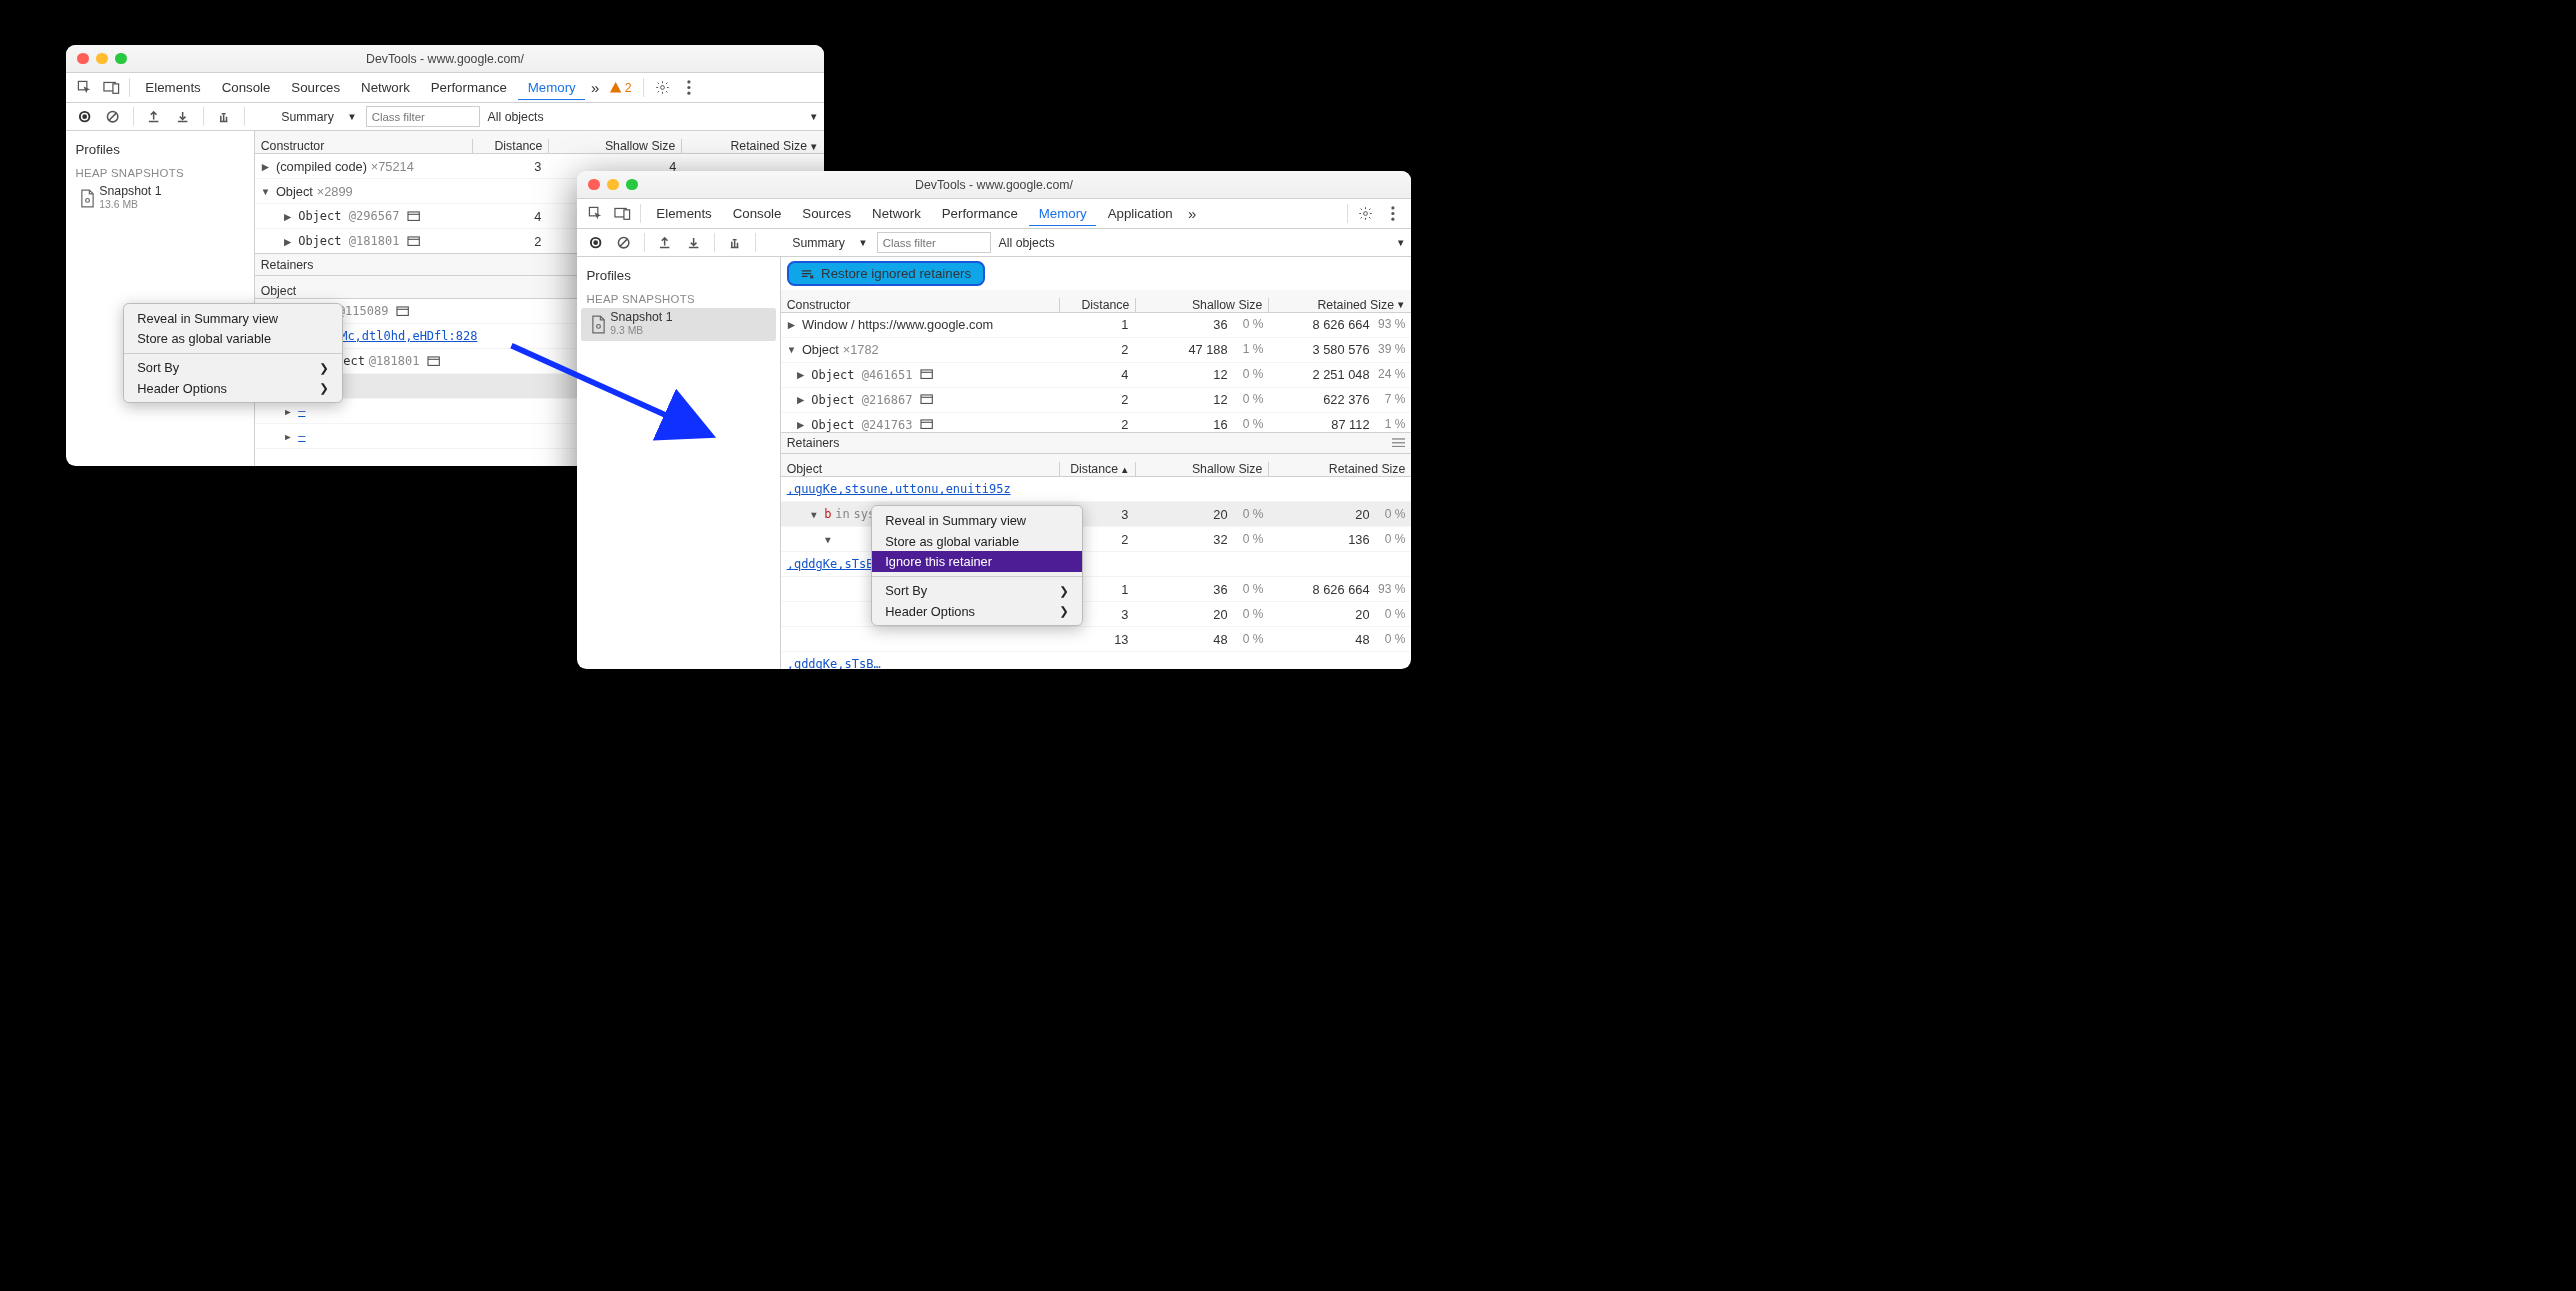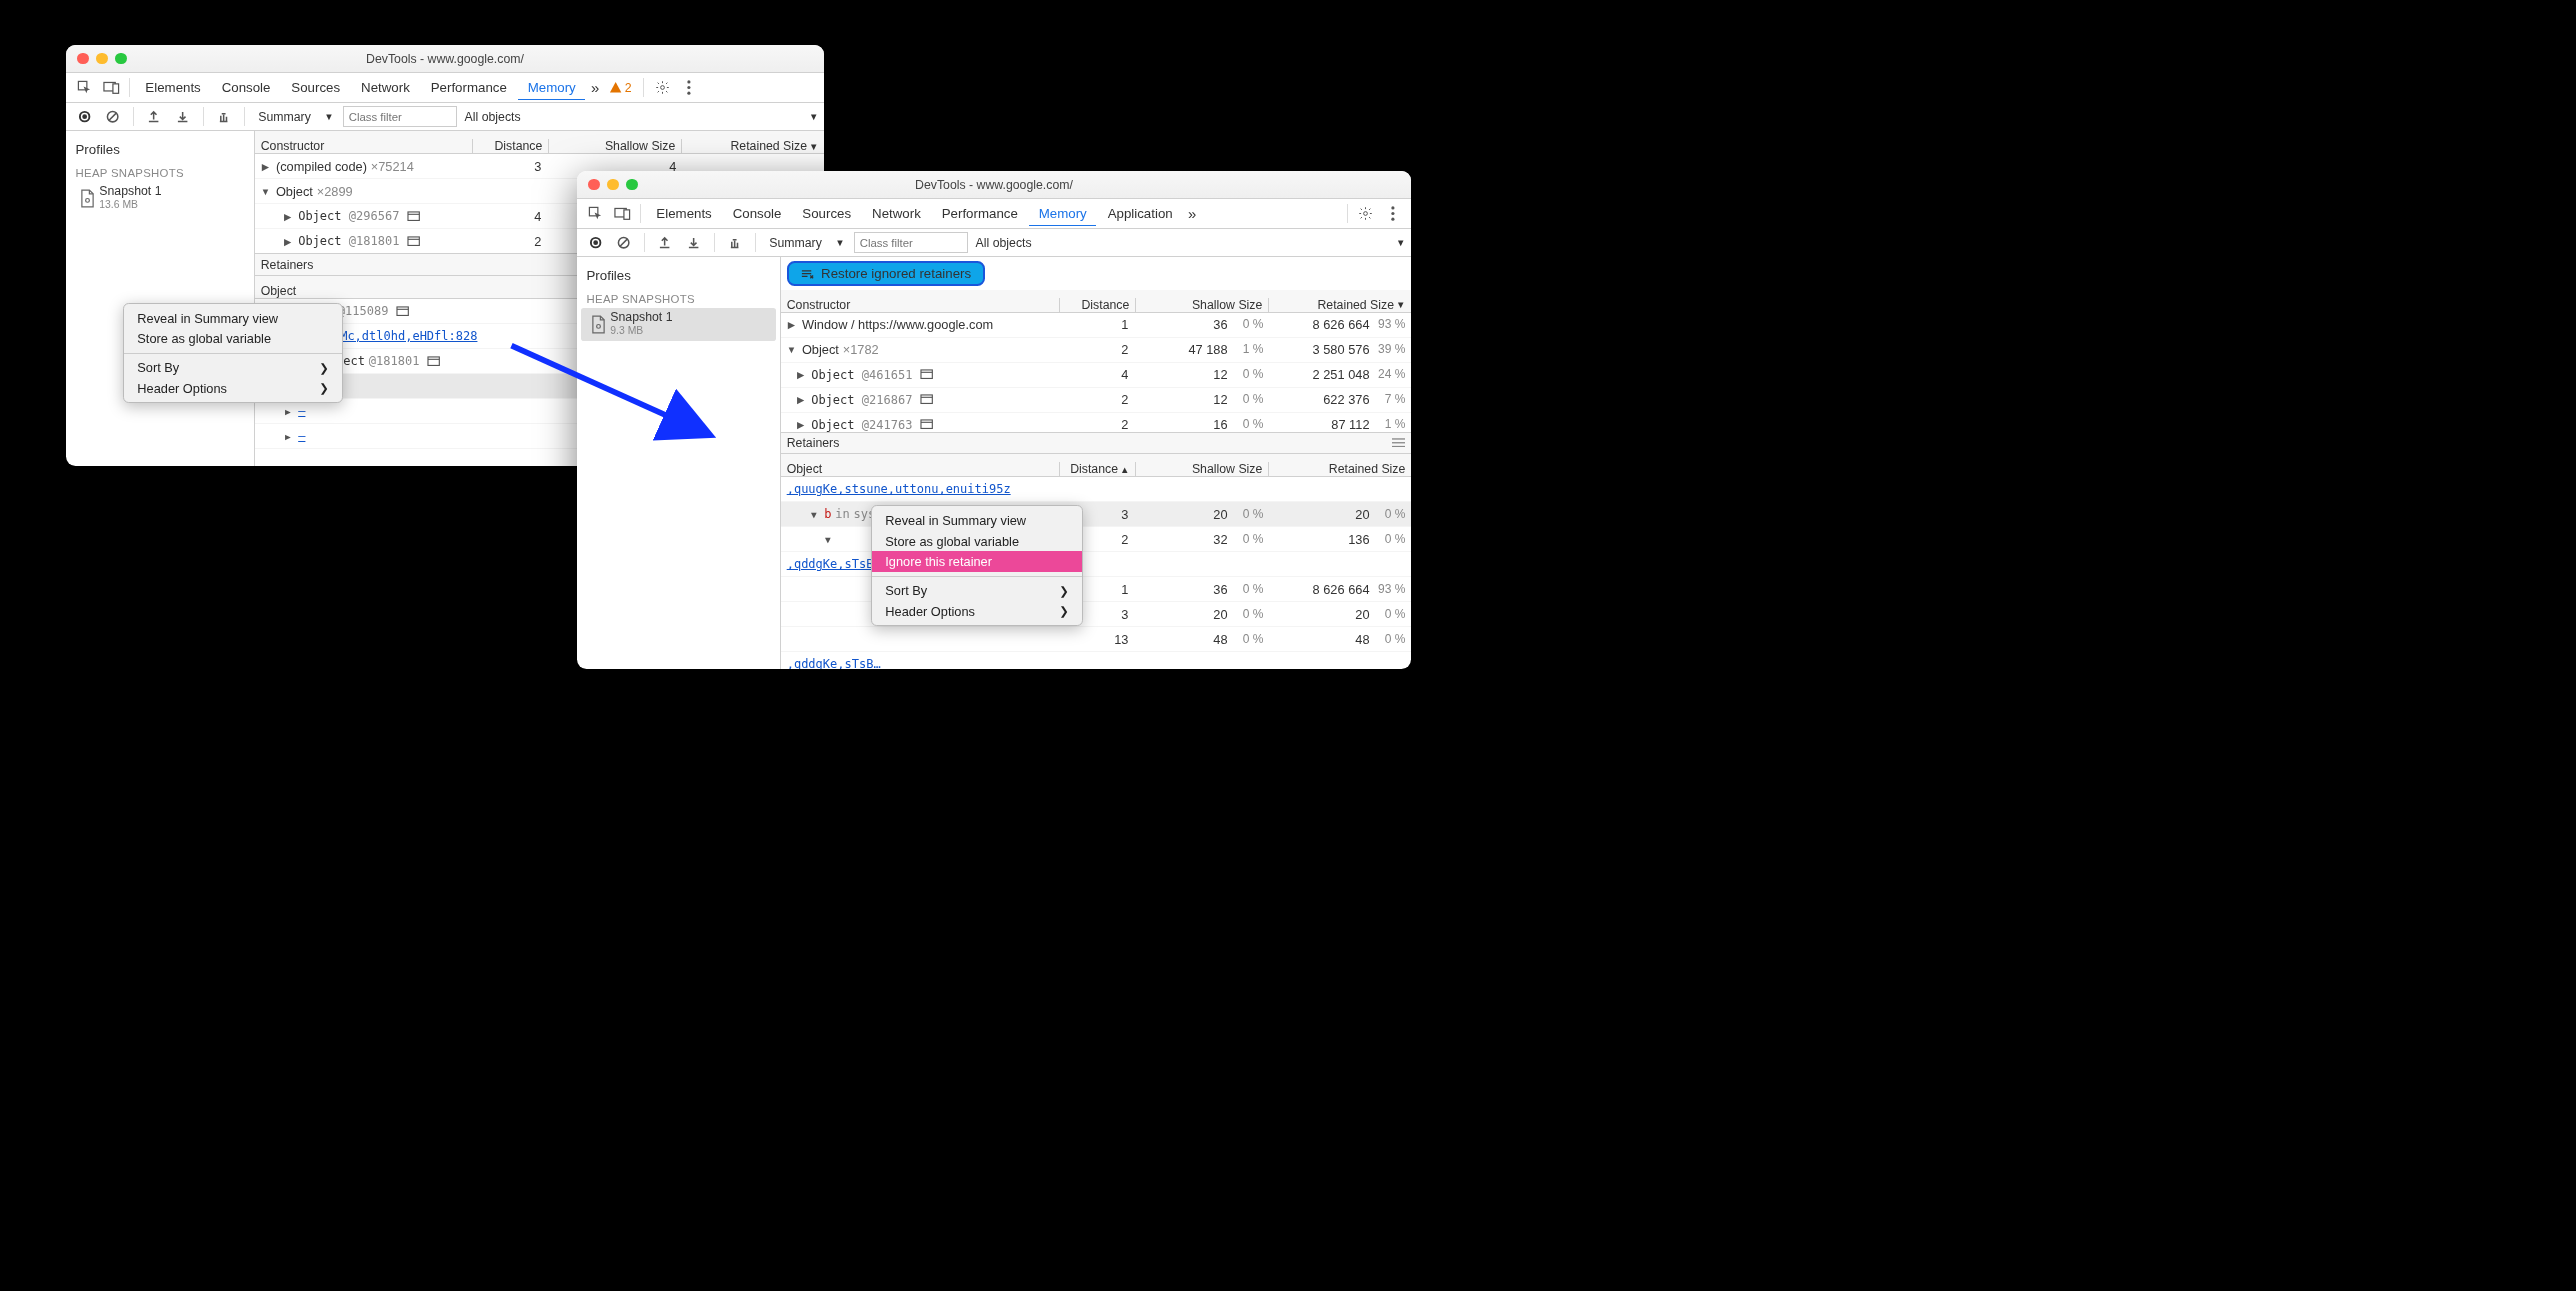--- a/index.html
+++ b/index.html
@@ -57,21 +57,21 @@
   .expand-more { color:#333; font-size:15px; padding:0 3.8px;}
   .warn-badge { display:flex; align-items:center; gap:2.8px; color:#e37400; font-size:12.3px; margin-left:3.8px; margin-right:5.7px;}
   .warn-badge svg { fill:#e37400;}
   .right-icons { margin-left:auto; display:flex; align-items:center; gap:1.9px;}
   .toolbar2 {
     display:flex; align-items:center; height:28px;
     border-bottom:0.9px solid #d0d0d0; background:#fff;
     padding:0 5.7px; gap:3.8px;
   }
   .toolbar2 select, .summary-sel {
-    font-size:12.3px; height:21px;
+    font-size:12.3px; height:21px;margin-left:23px;
   }
   .summary-sel { display:flex; align-items:center; gap:13.3px; padding:0 5.7px; }
   .summary-sel .arrow { font-size:9.5px; }
   .classfilter {
     border:0.9px solid #ccc; height:21px; font-size:11.4px; padding:0.9px 4.7px;
     width:114px; color:#888;
   }
   .allobj { display:flex; align-items:center; gap:3.8px; margin-left:3.8px;}
   .allobj .arrow { margin-left:auto; font-size:9.5px;}
   .body2 { display:flex; flex:1; min-height:0; }
@@ -138,21 +138,21 @@
   .sort-arrow { font-size:9.5px; margin-left:1.9px;}
   .context-menu {
     position:absolute; background:#f1f1f1; border:0.5px solid #bbb;
     border-radius:5.7px; box-shadow:0 3.8px 15px rgba(0,0,0,0.25);
     padding:3.8px 0; z-index:100; min-width:194px;
   }
   .cm-item {
     padding:2.8px 13.3px; font-size:12.8px; color:#222;
     display:flex; align-items:center; justify-content:space-between;
   }
-  .cm-item.highlight { background:#ec4899; color:#fff;}
+  .cm-item.highlight { background:#4c1d95; color:#fff;}
   .cm-sep { height:0.9px; background:#ccc; margin:3.8px 0;}
   .cm-item .sub { font-size:11.4px;}
   .restore-btn {
     position:absolute;
     display:flex; align-items:center; gap:5.7px;
     background:#0ea5e9; border:2.8px solid #1a56db; border-radius:7.6px;
     padding:2.8px 11.4px; font-size:13.3px; color:#333;
     z-index:5;
   }
   .arrow-svg { position:absolute; z-index:50;}

